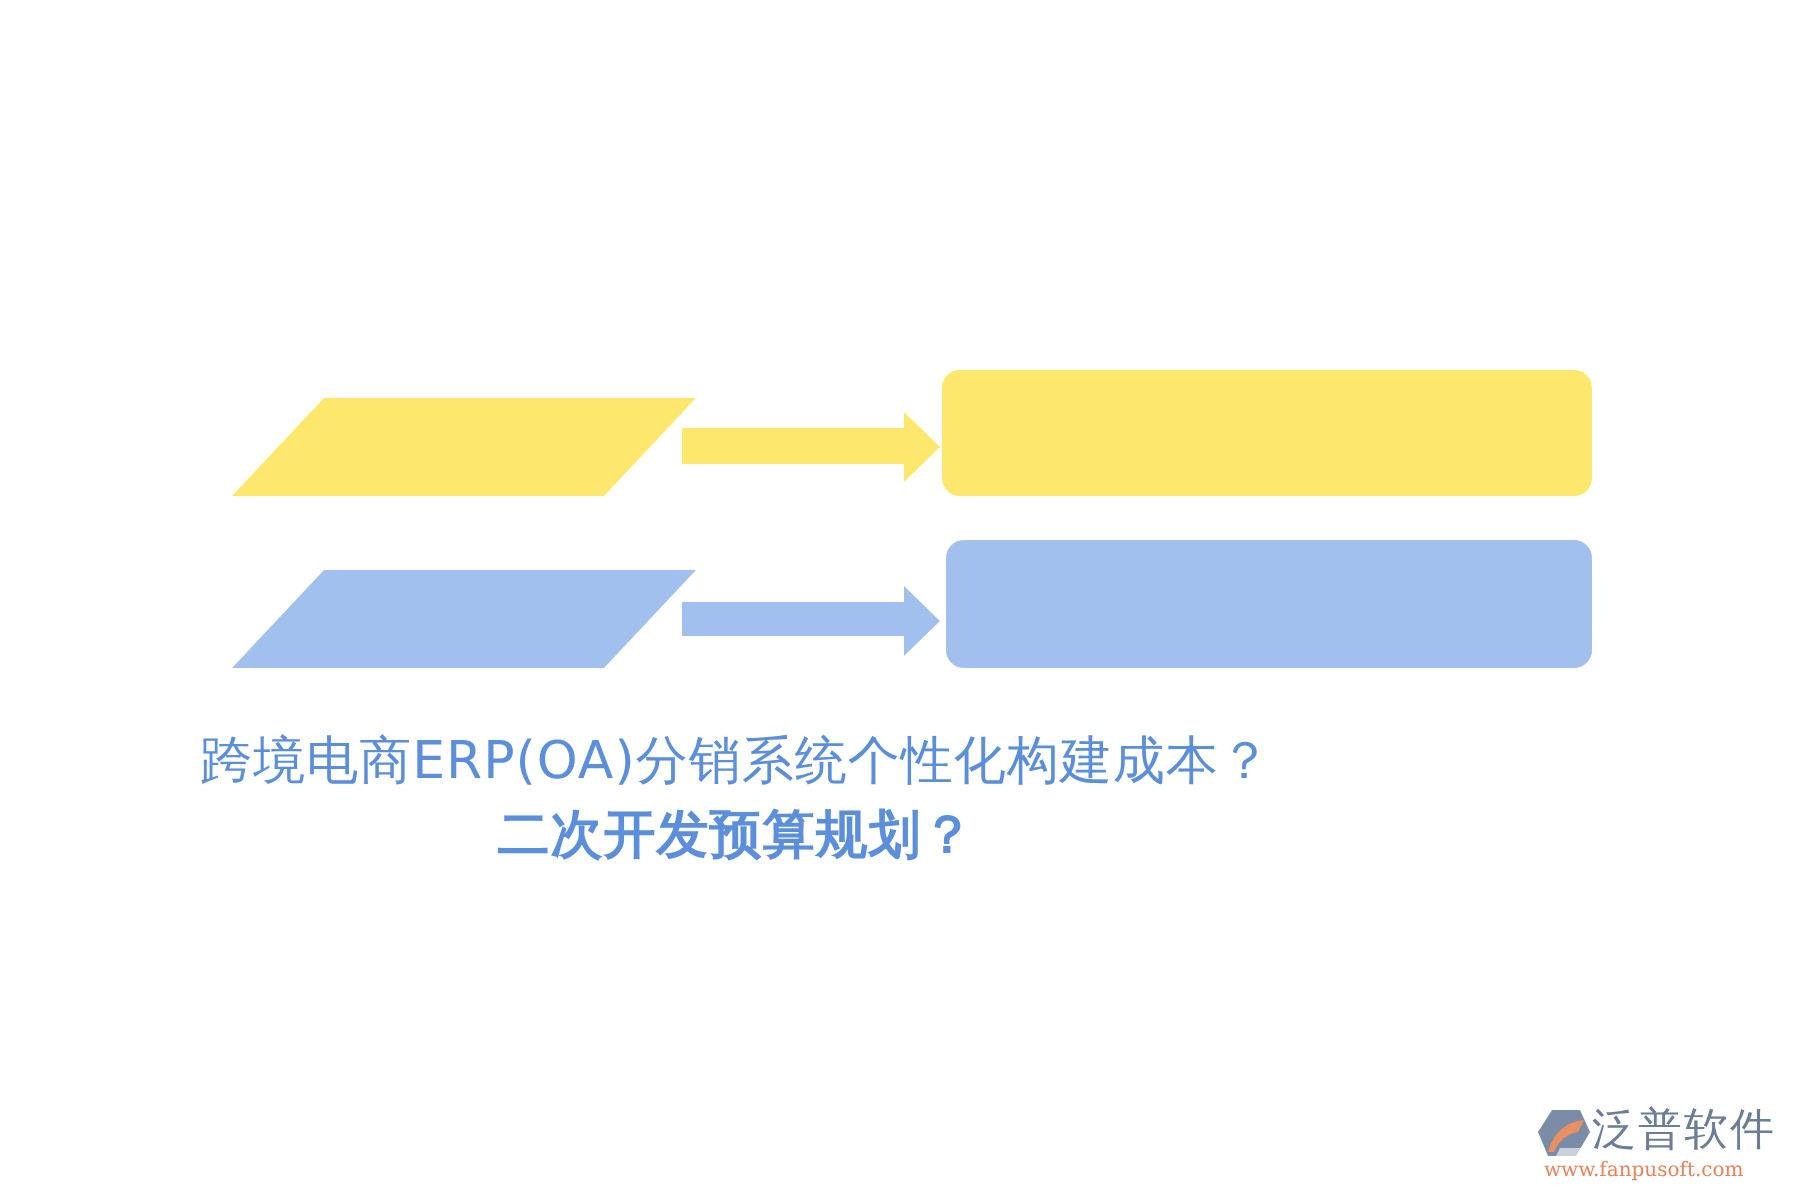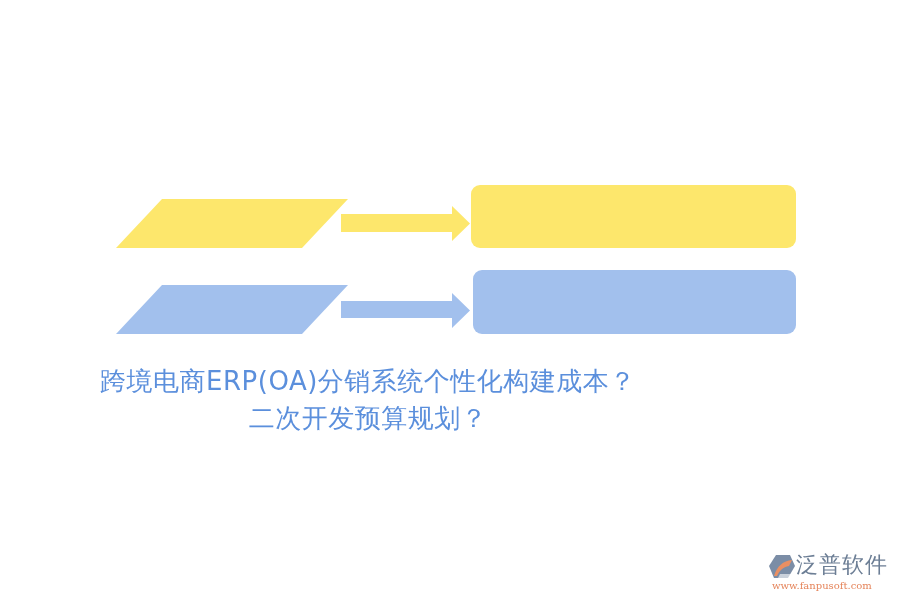--- a/index.html
+++ b/index.html
@@ -12,21 +12,21 @@
   .box {
     position: absolute; border-radius: 9px;
   }
   .box-yellow { left: 471px; top: 185px; width: 325px; height: 63px; background: #fde76c; }
   .box-blue { left: 473px; top: 270px; width: 323px; height: 64px; background: #a2c0ed; }
   .title {
     position: absolute; left: 0; width: 736px; text-align: center;
     color: #5b8fdc; font-size: 26px; line-height: 34px; letter-spacing: 0.5px;
   }
   .title-line1 { top: 364px; }
-  .title-line2 { top: 401px; }
+  .title-line2 { top: 401px; font-weight: bold; }
   .logo { position: absolute; left: 768px; top: 552px; width: 125px; height: 42px; }
   .logo-text {
     position: absolute; left: 28px; top: 0px; font-size: 22px; color: #6c7e95;
     line-height: 26px; letter-spacing: 1px; white-space: nowrap; font-family: Liberation Serif, serif;
   }
   .logo-url {
     position: absolute; left: 4px; top: 27px; font-size: 10px; color: #e5845a;
     font-family: "DejaVu Serif", "Liberation Serif", serif; white-space: nowrap; line-height: 13px;
   }
 </style>

